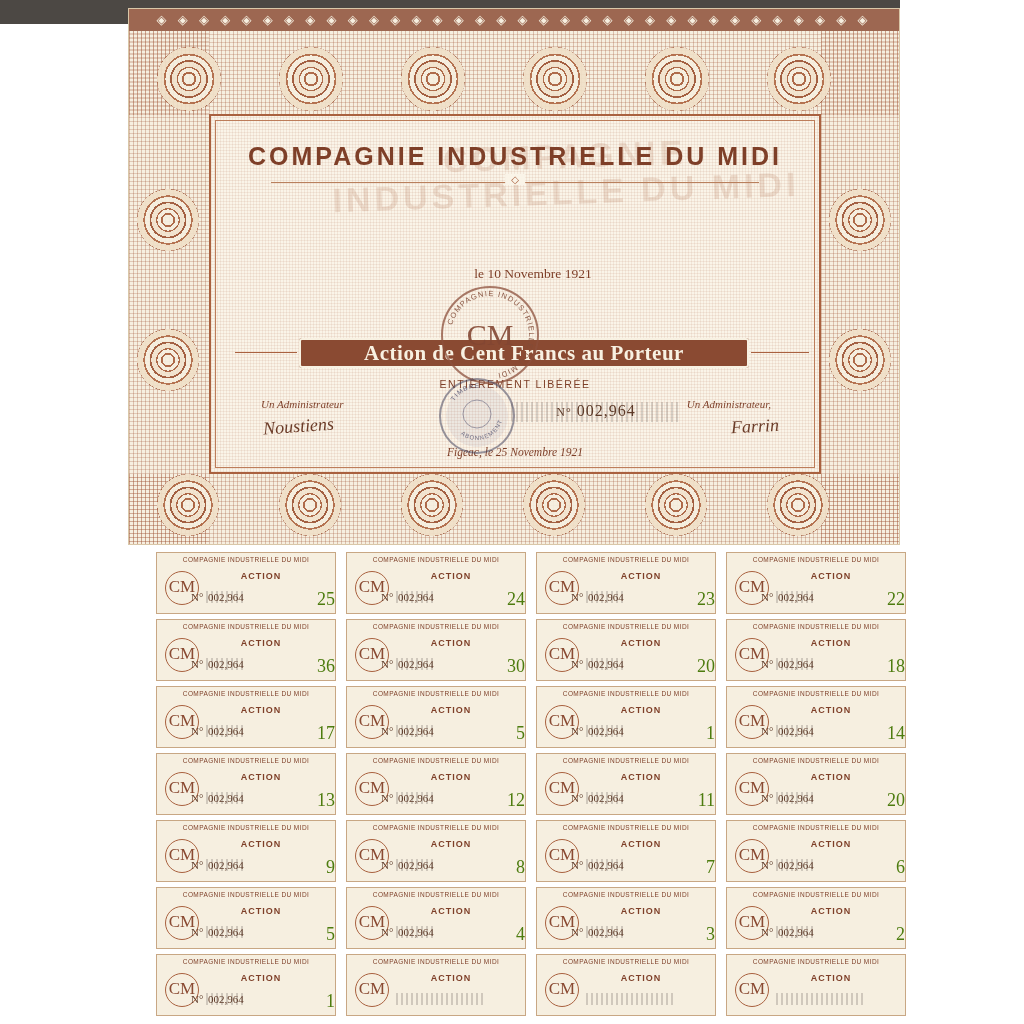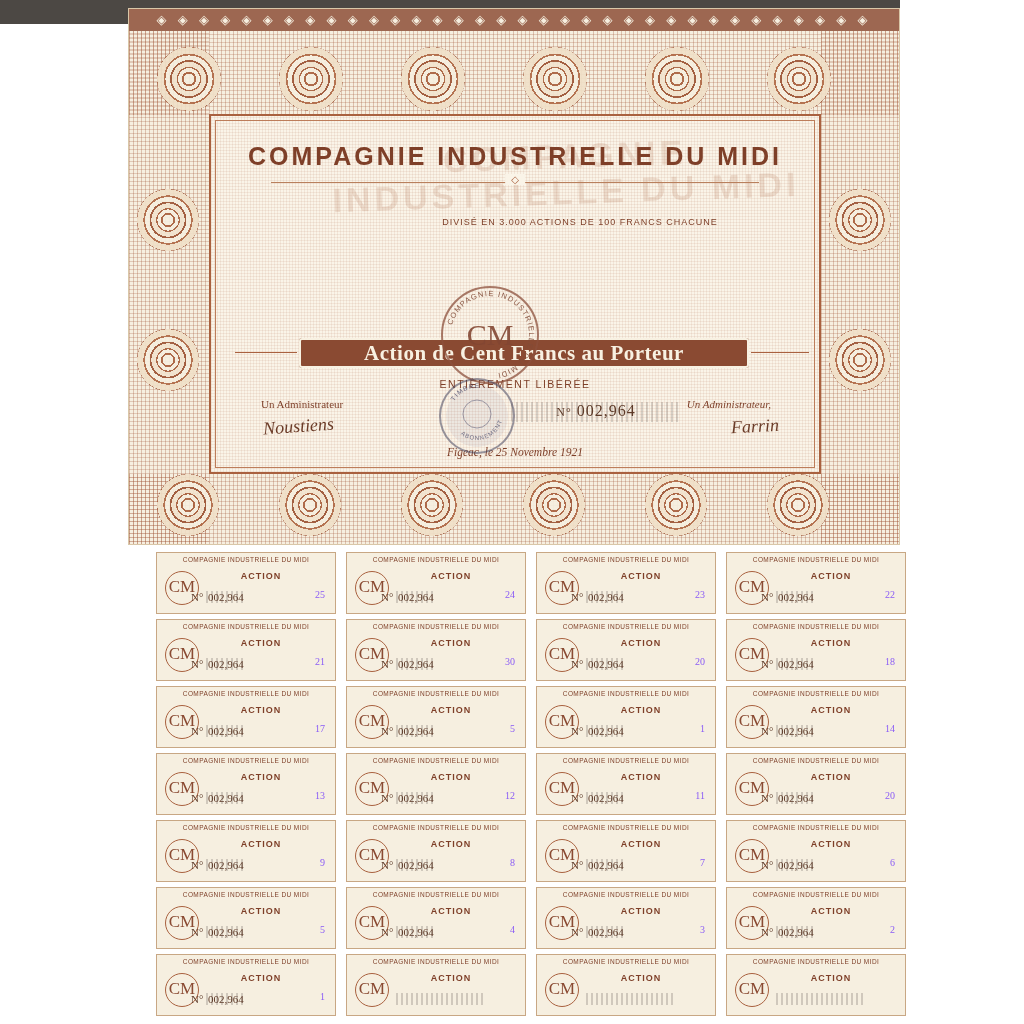--- a/index.html
+++ b/index.html
@@ -91,21 +91,21 @@
     letter-spacing:.5px;
     box-shadow:0 0 0 2px #f8f1e2 inset;
   }
   .banner-wing-l,.banner-wing-r{position:absolute;top:236px;height:1px;background:#a9613f;}
   .banner-wing-l{left:24px;width:62px;}
   .banner-wing-r{left:540px;width:58px;}
   .liberee{
     position:absolute;left:0;right:0;top:262px;text-align:center;
     font-size:10.5px;letter-spacing:1.5px;color:#7e3f28;font-family:"Liberation Sans",sans-serif;
   }
-  .admin-l{position:absolute;left:50px;top:282px;font-size:11px;color:#7e3f28;}
+  .admin-l{position:absolute;left:50px;top:282px;font-size:11px;font-style:italic;color:#7e3f28;}
   .admin-r{position:absolute;right:48px;top:282px;font-size:11px;font-style:italic;color:#7e3f28;}
   .serial{
     position:absolute;left:300px;top:286px;width:170px;height:20px;
     text-align:center;font-size:16px;letter-spacing:1px;color:#5d3a28;
     background:repeating-linear-gradient(90deg,rgba(120,110,105,.28) 0 2px,rgba(255,255,255,0) 2px 5px);
     border-radius:2px;
   }
   .serial .pref{font-size:12px;}
   .sig-l{position:absolute;left:52px;top:300px;font-size:18px;font-style:italic;color:#6b3b27;
     font-family:"Liberation Serif",serif;transform:rotate(-4deg);}
@@ -161,21 +161,21 @@
     font-size:17px;text-align:center;line-height:30px;
   }
   .coupon .c-num{
     position:absolute;left:34px;top:38px;font-size:11px;color:#5d3a28;
   }
   .coupon .c-num .n{
     background:repeating-linear-gradient(90deg,rgba(120,110,105,.30) 0 2px,rgba(255,255,255,0) 2px 5px);
     padding:0 2px;
   }
   .coupon .c-idx{
-    position:absolute;right:10px;top:36px;font-size:10px;color:#8b5cf6;
+    position:absolute;right:0;top:36px;font-size:18px;color:#4d7c0f;
   }
   .coupon.blank .c-num, .coupon.blank .c-idx{
     color:transparent;
   }
   .coupon.blank .c-num .n{
     background:repeating-linear-gradient(90deg,rgba(120,110,105,.30) 0 2px,rgba(255,255,255,0) 2px 5px);
     display:inline-block;width:84px;height:12px;
   }
 </style>
 </head>
@@ -215,22 +215,22 @@
     <div class="rosette" style="left:638px;top:465px;width:62px;height:62px;"></div>
     <div class="rosette" style="left:28px;top:465px;width:62px;height:62px;"></div>
 
     <div class="inner-frame">
 
       <div class="watermark">COMPAGNIE INDUSTRIELLE DU MIDI</div>
 
       <div class="cert-title">COMPAGNIE INDUSTRIELLE DU MIDI</div>
       <div class="rule"></div>
 
-      <div class="line-divise">DIVISÉ EN 3.000 ACTIONS DE 100 FRANCS CHACUNE</div>
-
+
+      <div class="line-stat2">le 10 Novembre 1921</div>
 
       <div class="line-siege">Siège Social: A FIGEAC, Allée Victor Hugo</div>
 
       <div class="banner-wing-l"></div>
       <div class="banner-wing-r"></div>
       <div class="action-banner">Action de Cent Francs au Porteur</div>
 
       <div class="liberee">ENTIÈREMENT LIBÉRÉE</div>
 
       <div class="admin-l">Un Administrateur</div>
@@ -305,21 +305,21 @@
         <div class="c-mono">CM</div>
         <div class="c-action">ACTION</div>
         <div class="c-num"><span>N°</span> <span class="n">002,964</span></div>
         <div class="c-idx">22</div>
       </div>
       <div class="coupon" style="left: 28px; top: 69px;">
         <div class="c-title">COMPAGNIE INDUSTRIELLE DU MIDI</div>
         <div class="c-mono">CM</div>
         <div class="c-action">ACTION</div>
         <div class="c-num"><span>N°</span> <span class="n">002,964</span></div>
-        <div class="c-idx">21</div>
+        <div class="c-idx">36</div>
       </div>
       <div class="coupon" style="left: 218px; top: 69px;">
         <div class="c-title">COMPAGNIE INDUSTRIELLE DU MIDI</div>
         <div class="c-mono">CM</div>
         <div class="c-action">ACTION</div>
         <div class="c-num"><span>N°</span> <span class="n">002,964</span></div>
         <div class="c-idx">30</div>
       </div>
       <div class="coupon" style="left: 408px; top: 69px;">
         <div class="c-title">COMPAGNIE INDUSTRIELLE DU MIDI</div>

